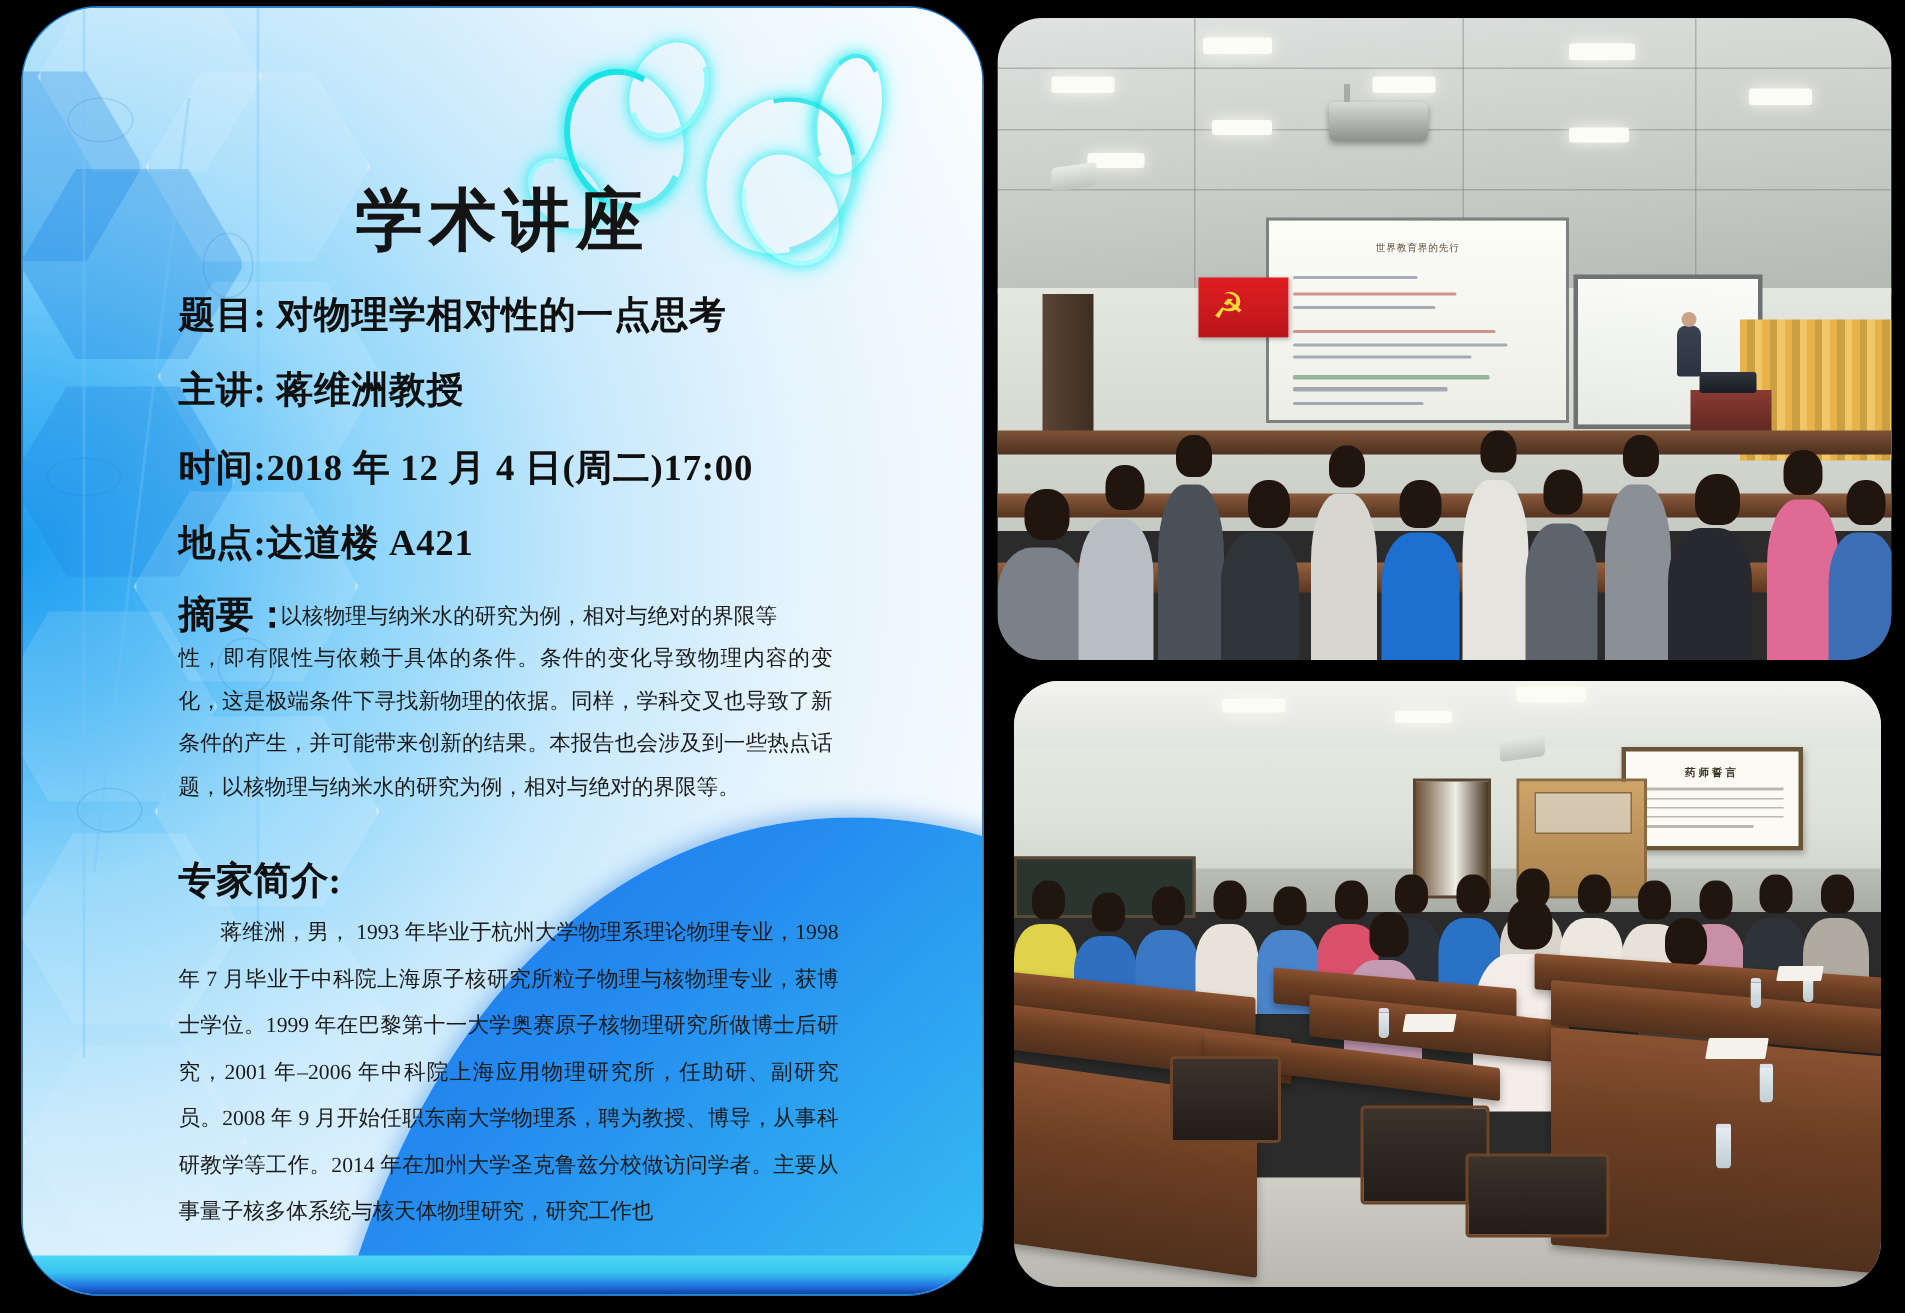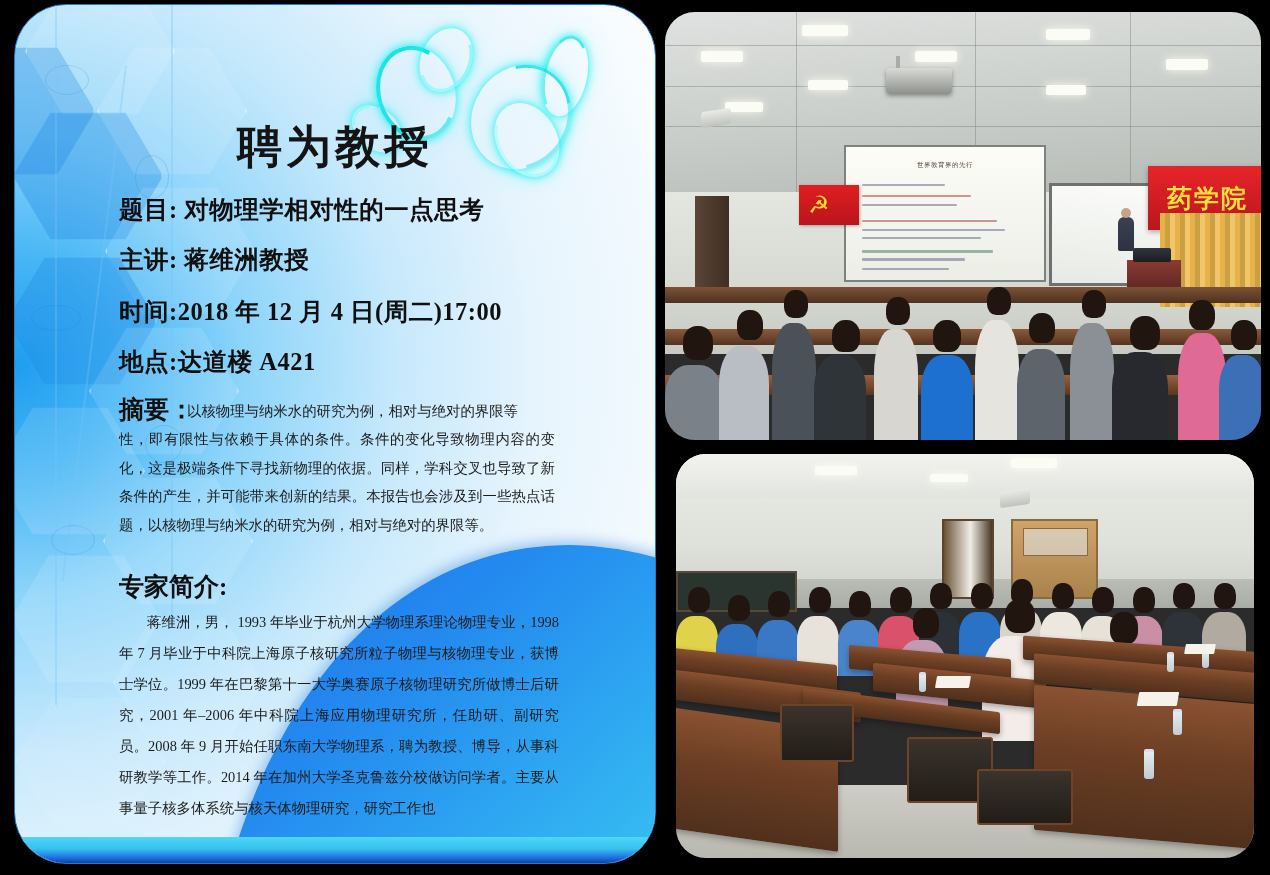--- a/index.html
+++ b/index.html
@@ -293,21 +293,21 @@
     <div class="swirl s2" style="left:10px; top:96px; width:40px; height:56px; border-color:rgba(140,250,250,.8) transparent transparent transparent; transform:rotate(-50deg);"></div>
   </div>
 
   <div class="swoosh">
     <div class="swooshcurl" style="left:520px; top:300px; width:150px; height:120px; border-color:transparent rgba(170,255,255,.6) rgba(170,255,255,.45) transparent; transform:rotate(20deg);"></div>
 
   </div>
   <div class="bottomband"></div>
 
   <div class="pcontent">
-    <div id="poster-title">聘为教授</div>
+    <div id="poster-title">学术讲座</div>
 
     <div class="meta m2">主讲: 蒋维洲教授</div>
     <div class="meta m1">题目: 对物理学相对性的一点思考</div>
     <div class="meta m3">时间:2018 年 12 月 4 日(周二)17:00</div>
     <div class="meta m4">地点:达道楼 A421</div>
 
     <div id="abs-label">摘要：</div>
     <div id="abs-body">以核物理与纳米水的研究为例，相对与绝对的界限等</div>
     <div id="abs-cont" style="top:420px;">性，即有限性与依赖于具体的条件。条件的变化导致物理内容的变化，这是极端条件下寻找新物理的依据。同样，学科交叉也导致了新条件的产生，并可能带来创新的结果。本报告也会涉及到一些热点话题，以核物理与纳米水的研究为例，相对与绝对的界限等。</div>
 
@@ -349,21 +349,20 @@
       <div class="psline red" style="top:55%; width:68%;"></div>
       <div class="psline" style="top:62%; width:72%;"></div>
       <div class="psline" style="top:68%; width:60%;"></div>
       <div class="psline grn" style="top:78%; width:66%;"></div>
       <div class="psline" style="top:84%; width:52%;"></div>
       <div class="psline" style="top:91%; width:44%;"></div>
     </div>
 
     <div class="flag"></div>
     <div class="whiteboard"></div>
-    <div class="banner">药学院</div>
     <div class="curtain"></div>
     <div class="speaker"></div>
     <div class="podium"></div>
 
     <div class="audience">
       <div class="deskrow" style="top:6%;  background:linear-gradient(180deg,#7d5336,#4e3120);"></div>
       <div class="deskrow" style="top:32%; background:linear-gradient(180deg,#8a5a3c,#55331f);"></div>
       <div class="deskrow" style="top:60%; height:20px; background:linear-gradient(180deg,#96613f,#5a3620);"></div>
 
       <div class="head" style="left:3%;  top:30%; width:30px; height:34px;"></div>
@@ -398,20 +397,28 @@
   <div class="ph-inner">
     <div class="bwall"></div>
     <div class="bceil">
       <div class="lamp" style="left:24%; top:26%; width:42px; height:9px;"></div>
       <div class="lamp" style="left:58%; top:8%;  width:46px; height:10px;"></div>
       <div class="lamp" style="left:44%; top:46%; width:38px; height:8px;"></div>
     </div>
     <div class="wallspk" style="left:56%; top:9%;"></div>
     <div class="bwall2"></div>
 
+    <div class="frame">
+      <div class="ftitle">药师誓言</div>
+      <div class="fline" style="top:38%;"></div>
+      <div class="fline" style="top:48%;"></div>
+      <div class="fline" style="top:58%;"></div>
+      <div class="fline" style="top:68%;"></div>
+      <div class="fline" style="top:78%; right:26%;"></div>
+    </div>
 
     <div class="cabinet"></div>
     <div class="bdoor"></div>
     <div class="blackboard"></div>
 
     <div class="floor"></div>
 
     <div>
       <div class="head" style="left:2%;  top:33%; width:22px; height:26px;"></div>
       <div class="body-s" style="left:0%;  top:40%; width:42px; height:14%; background:#e0d24a;"></div>

